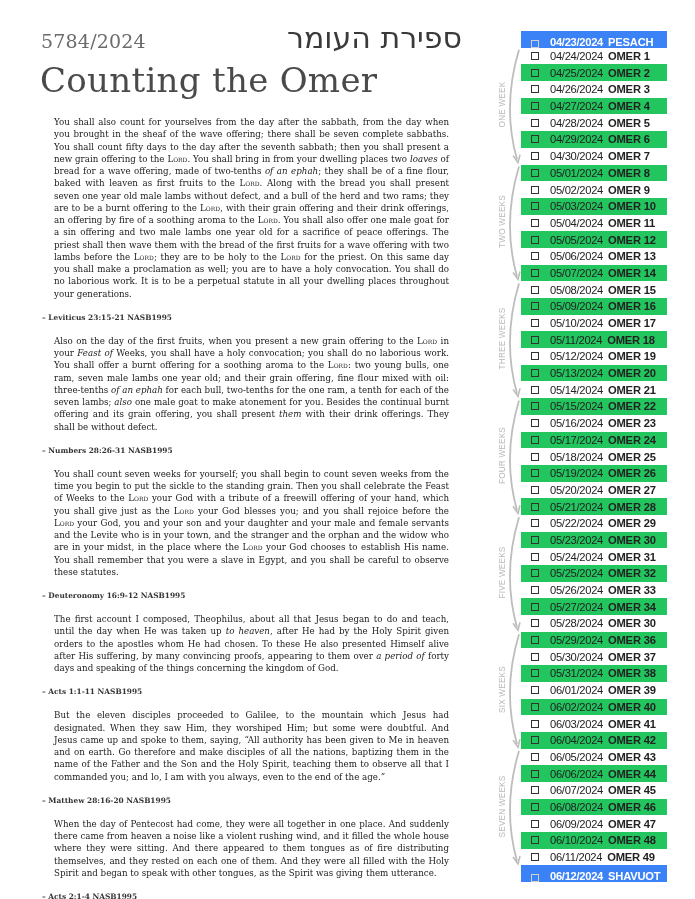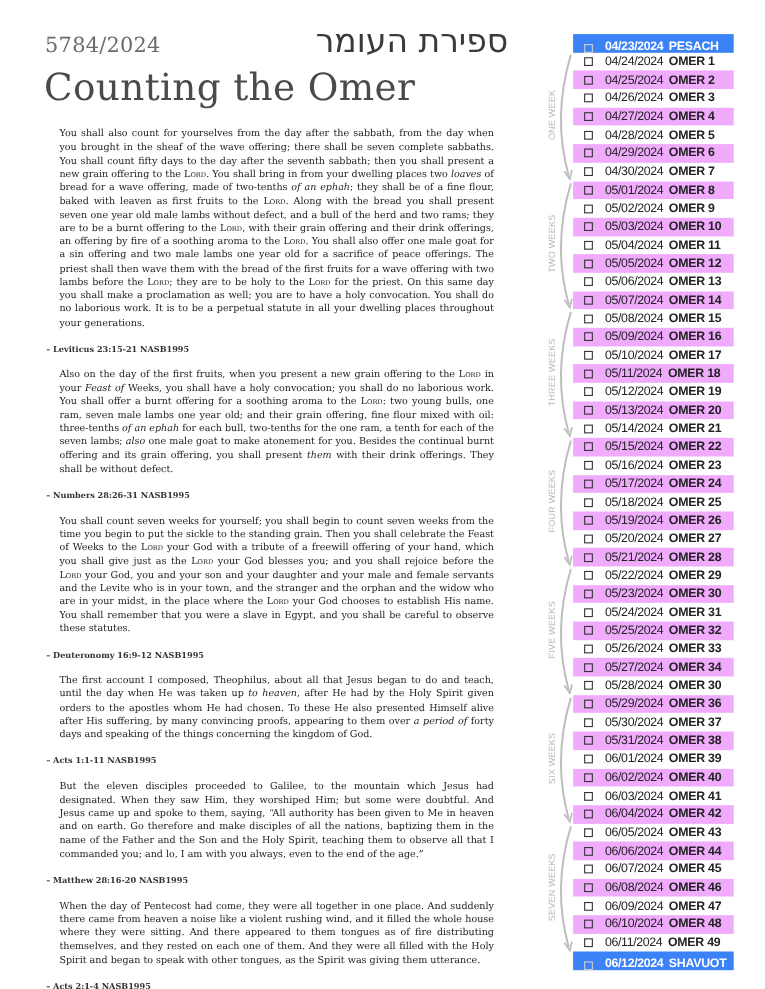--- a/index.html
+++ b/index.html
@@ -12,21 +12,21 @@
   .passage p { margin: 12px; font-size: 8.7px; line-height: 12.25px; text-align: justify; color: #222; font-family: "DejaVu Serif", serif; }
   .passage p .sc { font-variant: small-caps; }
   .passage p em { font-style: italic; }
   .ref { font-size: 7.4px; font-weight: bold; color: #333; margin-top: 1px; line-height: 11px; font-family: "DejaVu Serif", serif; }
   .logo { position: absolute; left: 188px; top: 904px; display: flex; align-items: center; gap: 4px; color: #666; }
   .logo-mark { width: 16px; height: 15px; position: relative; }
   .logo-text { font-family: "DejaVu Serif", serif; font-size: 16px; color: #666; }
 
   .checklist { position: absolute; left: 521px; top: 31px; width: 146px; }
   .row { height: 16.7px; display: flex; align-items: center; font-family: "Liberation Sans", sans-serif; font-size: 11.2px; color: #222; white-space: nowrap; }
-  .row.shade { background: #f0abfc; }
+  .row.shade { background: #22c55e; }
   .row.feast { background: #3b82f6; color: #ffffff; font-weight: bold; align-items: flex-end; }
   .cb { width: 8px; height: 8px; border: 1px solid #333; margin-left: 10px; margin-right: 11px; background: transparent; box-sizing: border-box; flex: none; cursor: pointer; }
   .row.feast .cb { border-color: #d0d0d0; }
   .row .date { letter-spacing: -0.3px; }
   .row .label { margin-left: 5px; font-weight: bold; letter-spacing: -0.2px; }
   .row.feast .date { font-weight: bold; }
   .arrows { position: absolute; left: 490px; top: 0; width: 32px; height: 899px; }
   .week-label { position: absolute; font-family: "Liberation Sans", sans-serif; font-size: 8.2px; color: #b8b8b8; transform: rotate(-90deg); transform-origin: center center; white-space: nowrap; letter-spacing: 0.2px; width: 80px; text-align: center; }
 </style>
 </head>

